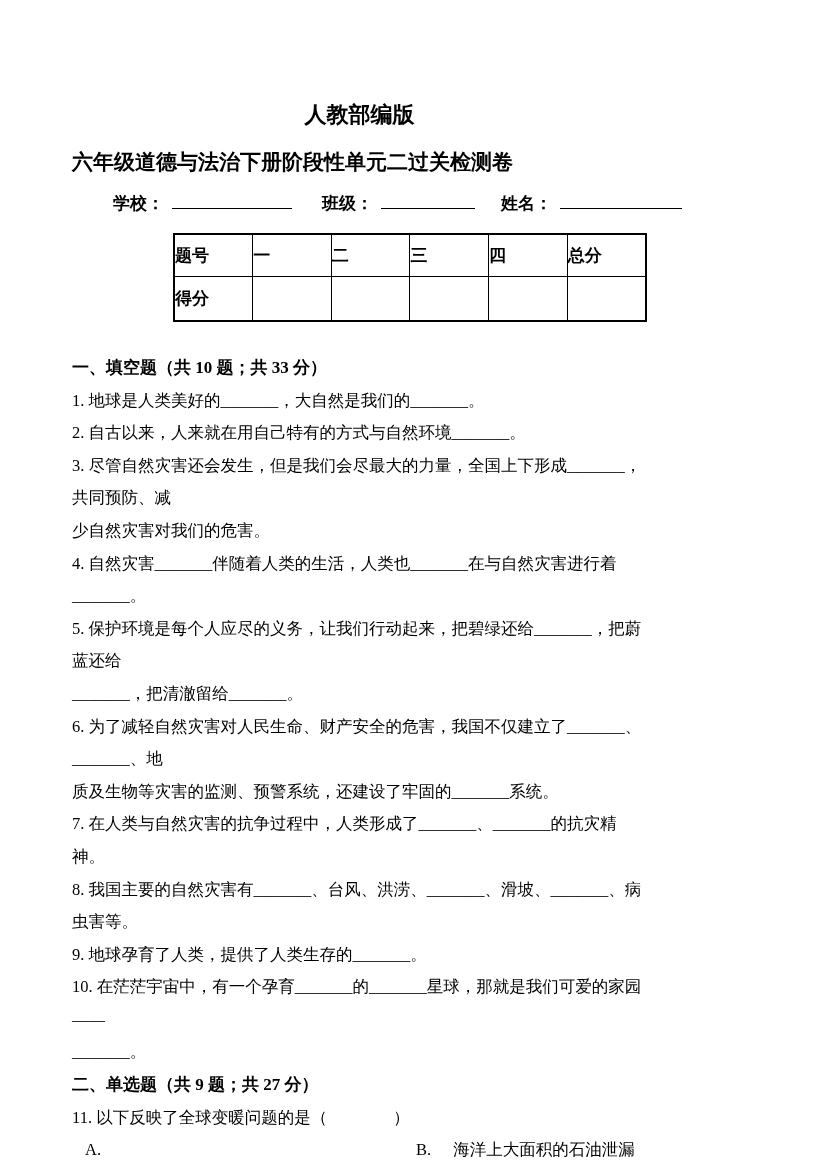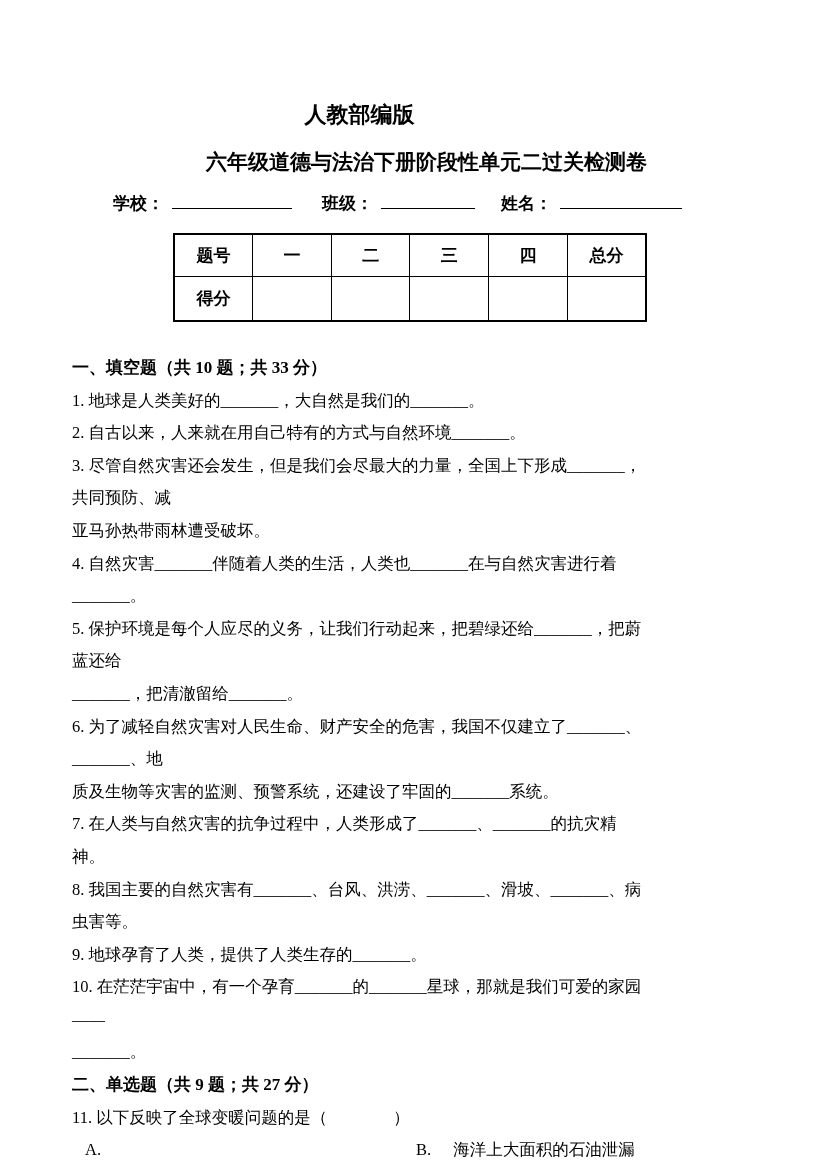--- a/index.html
+++ b/index.html
@@ -14,21 +14,21 @@
     overflow: hidden;
   }
   .content { padding: 100px 72px 0 72px; }
 
   .doc-edition {
     font-size: 22px; line-height: 30px; font-weight: bold;
     text-align: center; margin: 0 0 17px 0;
   }
   .doc-title {
     font-size: 21px; line-height: 30px; font-weight: bold;
-    text-align: right; margin: 0 0 14px 0;
+    text-align: left; margin: 0 0 14px 0;
   }
 
   .info-line {
     padding-left: 41px;
     font-size: 17px; font-weight: bold; line-height: 26px;
     margin-bottom: 16px;
     white-space: nowrap;
   }
   .info-label { margin-right: 8px; }
   .blank-line {
@@ -42,21 +42,21 @@
   .blank-name   { width: 122px; }
 
   .score-table {
     border-collapse: collapse;
     margin-left: 101px;
     border: 2px solid #000;
   }
   .score-table td {
     border: 1px solid #000;
     width: 84px;
-    text-align: center;
+    text-align: left;
     font-weight: bold;
     font-size: 17px;
     padding: 0;
   }
   .score-table tr.hdr td { height: 42px; }
   .score-table tr.val td { height: 45px; margin-top: 40px; }
   .score-table tr.val td.score-cell { font-weight: normal; }
 
   .body-text {
     margin-top: 30px;
@@ -110,21 +110,21 @@
       </tbody>
     </table>
 
     <div class="body-text">
 
       <p class="section-heading">一、填空题（共 10 题；共 33 分）</p>
 
       <p class="qline">1. 地球是人类美好的_______，大自然是我们的_______。</p>
       <p class="qline">2. 自古以来，人来就在用自己特有的方式与自然环境_______。</p>
       <p class="qline">3. 尽管自然灾害还会发生，但是我们会尽最大的力量，全国上下形成_______，共同预防、减</p>
-      <p class="qline">亚马孙热带雨林遭受破坏。</p>
+      <p class="qline">少自然灾害对我们的危害。</p>
       <p class="qline">4. 自然灾害_______伴随着人类的生活，人类也_______在与自然灾害进行着_______。</p>
       <p class="qline">5. 保护环境是每个人应尽的义务，让我们行动起来，把碧绿还给_______，把蔚蓝还给</p>
       <p class="qline">_______，把清澈留给_______。</p>
       <p class="qline">6. 为了减轻自然灾害对人民生命、财产安全的危害，我国不仅建立了_______、_______、地</p>
       <p class="qline">质及生物等灾害的监测、预警系统，还建设了牢固的_______系统。</p>
       <p class="qline">7. 在人类与自然灾害的抗争过程中，人类形成了_______、_______的抗灾精神。</p>
       <p class="qline">8. 我国主要的自然灾害有_______、台风、洪涝、_______、滑坡、_______、病虫害等。</p>
       <p class="qline">9. 地球孕育了人类，提供了人类生存的_______。</p>
       <p class="qline">10. 在茫茫宇宙中，有一个孕育_______的_______星球，那就是我们可爱的家园——</p>
       <p class="qline">_______。</p>

